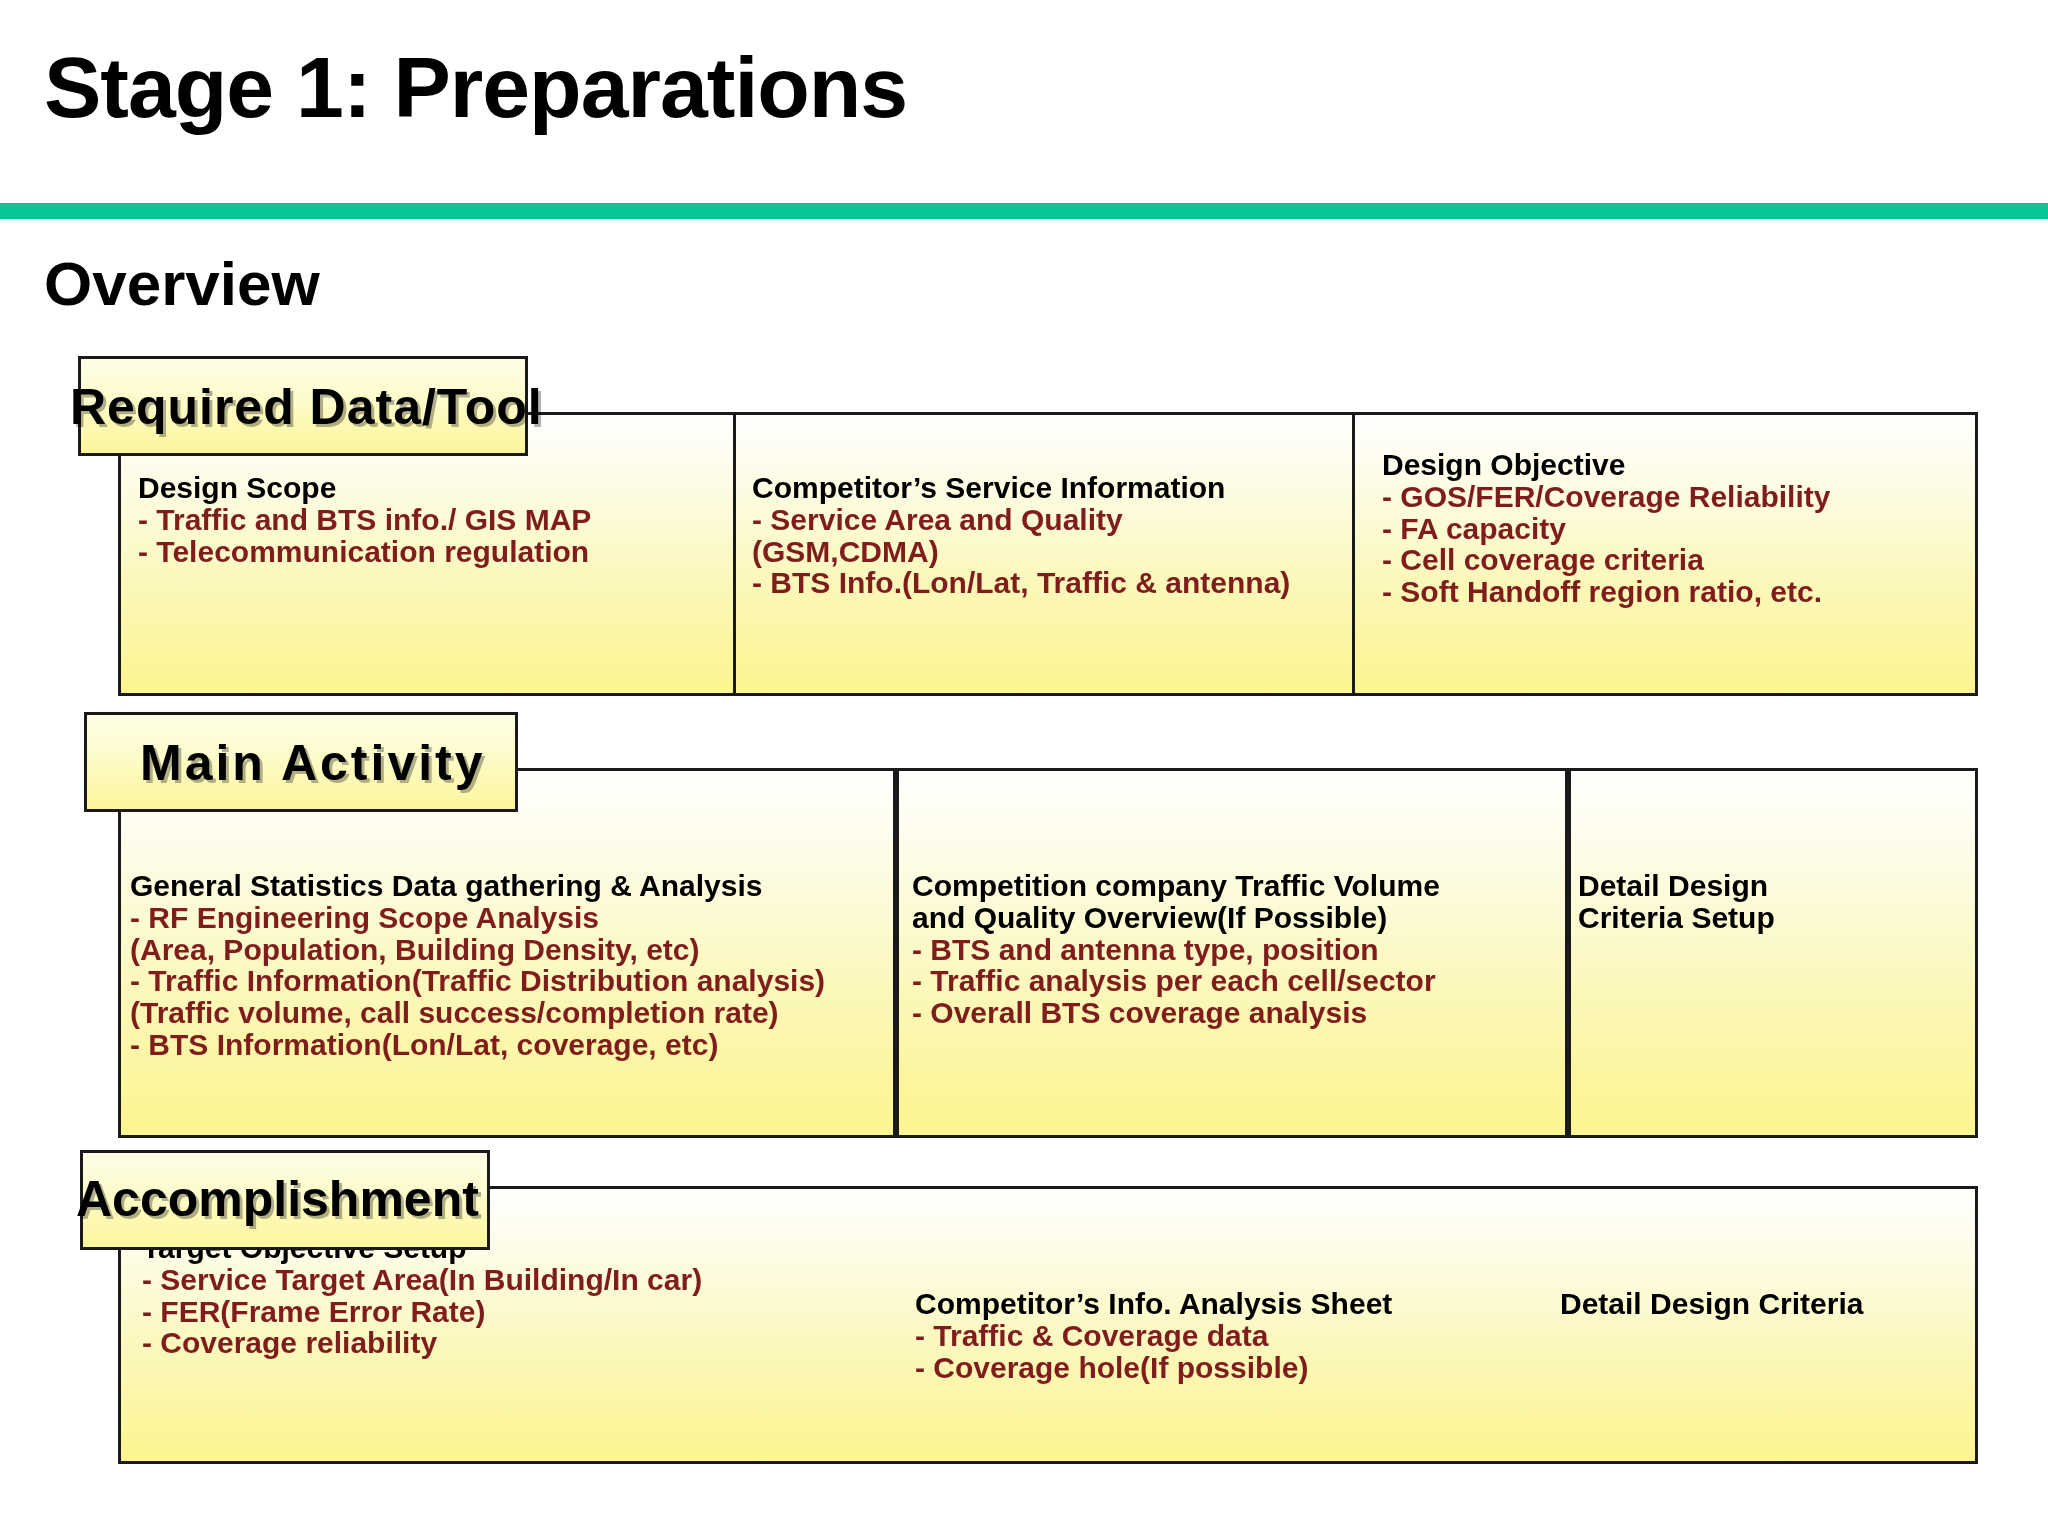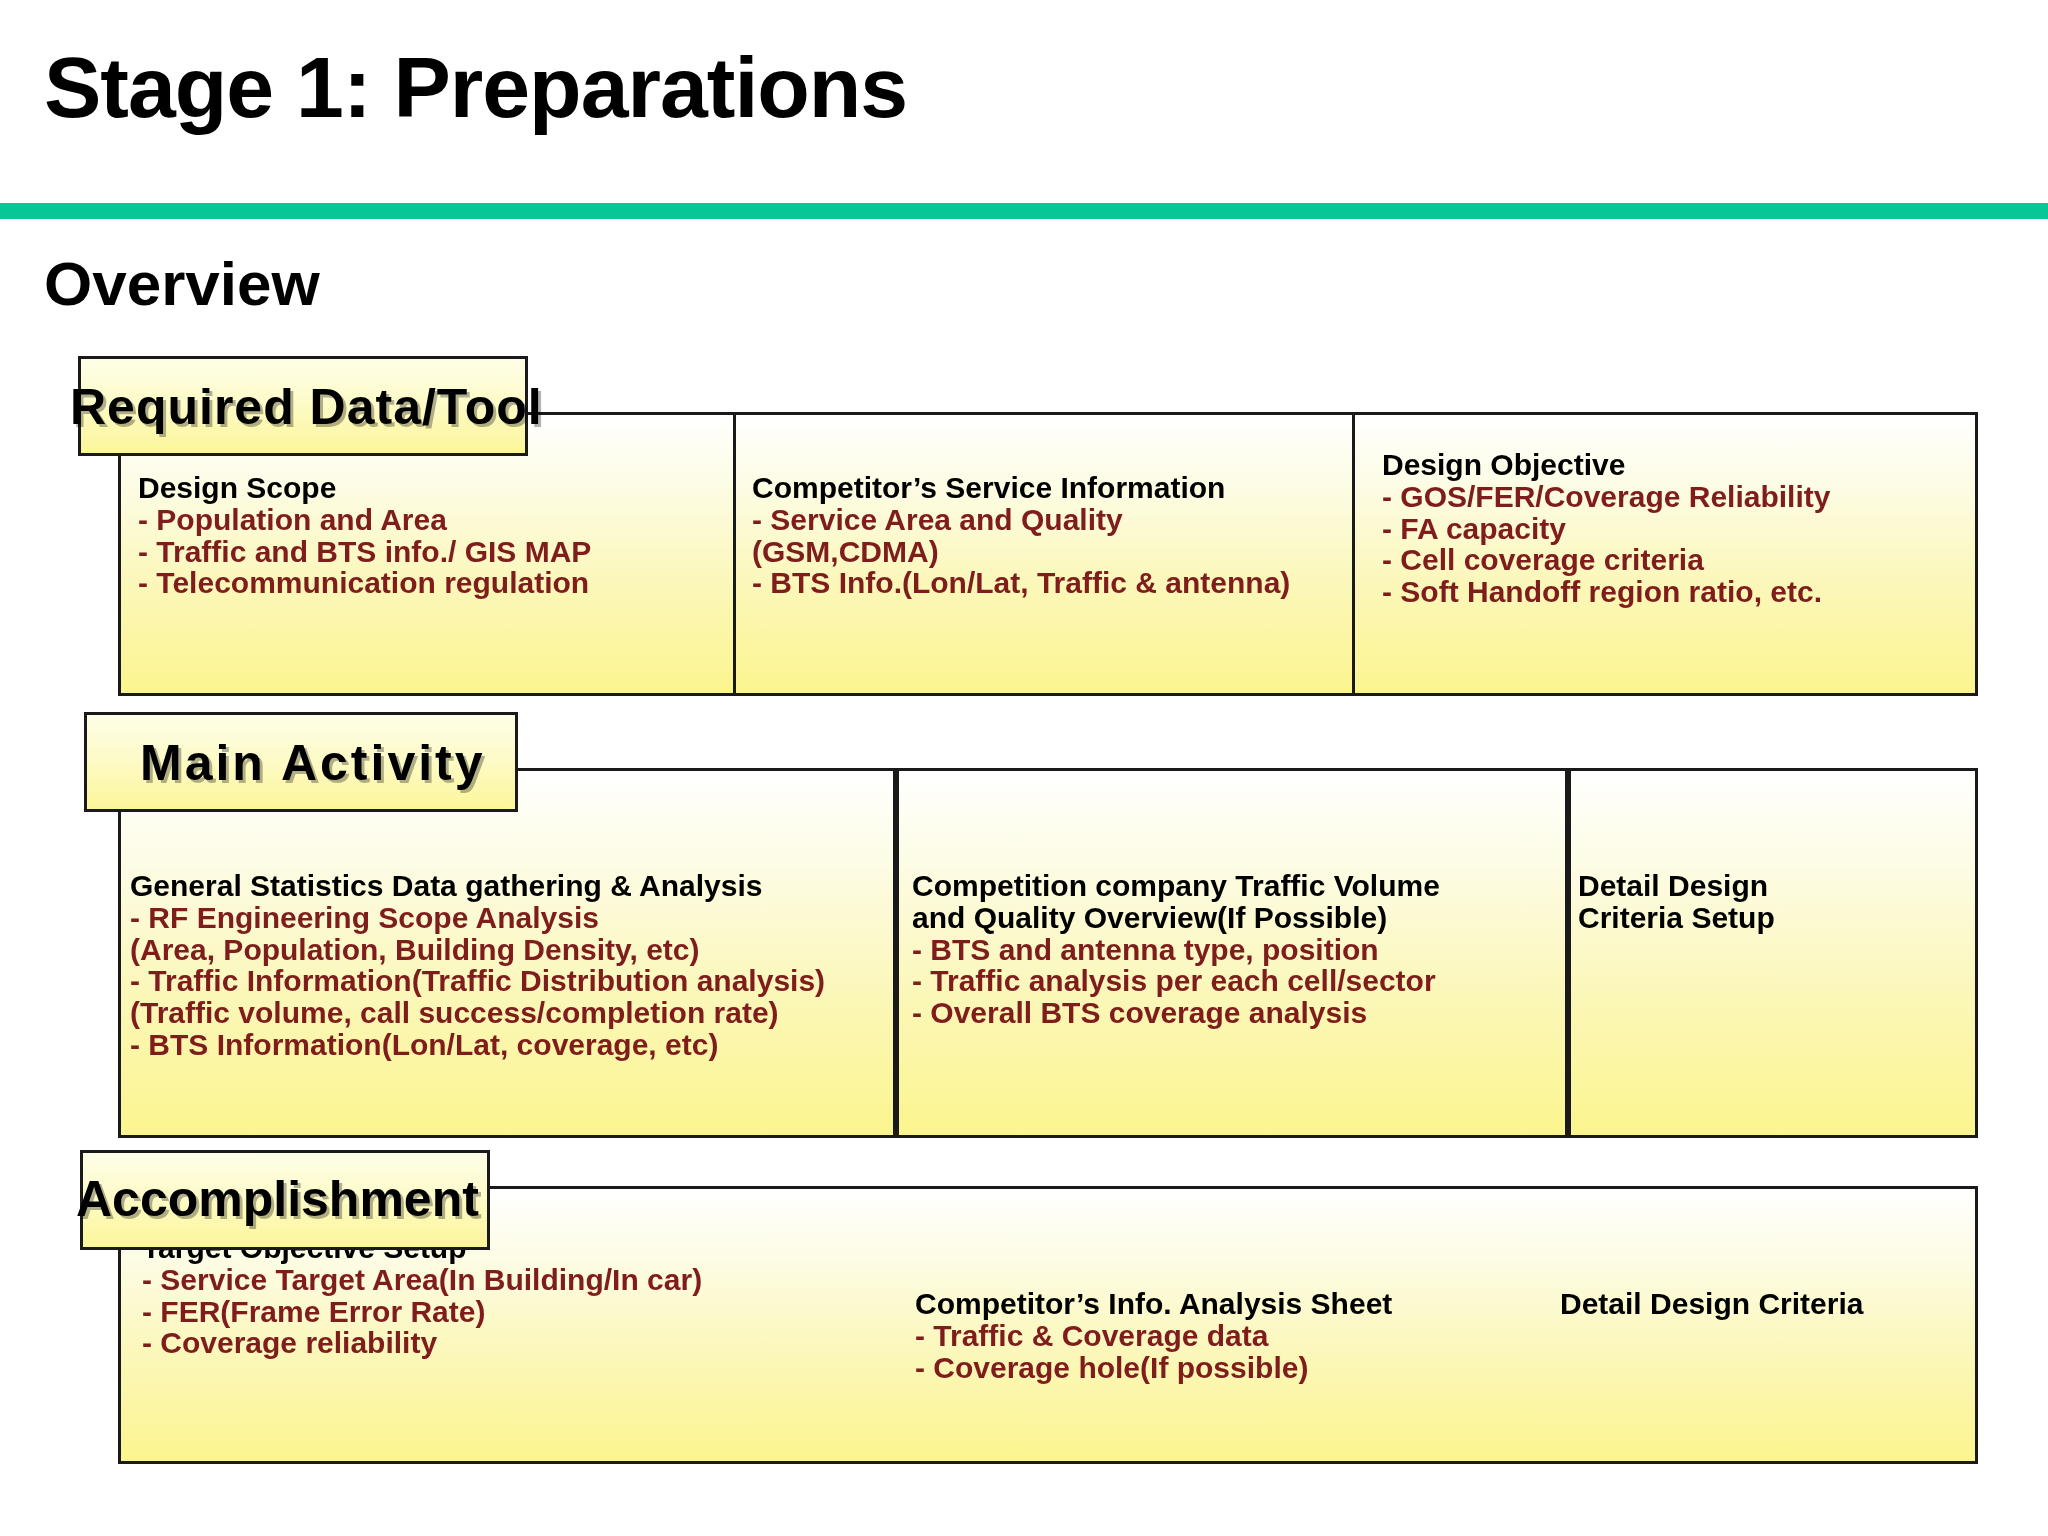--- a/index.html
+++ b/index.html
@@ -112,21 +112,20 @@
 
 <div class="panel" style="left:118px; top:412px; width:1860px; height:284px;"></div>
 <div class="vdiv" style="left:733px; top:412px; height:284px;"></div>
 <div class="vdiv" style="left:1352px; top:412px; height:284px;"></div>
 
 <div class="section-tab" style="left:78px; top:356px; width:450px; height:100px;"></div>
 <div class="section-tab-text" style="left:70px; top:378px; font-size:50px; letter-spacing:1px;">Required Data/Tool</div>
 
 <div class="col" style="left:138px; top:472px; width:580px;">
   <div class="col-head">Design Scope</div>
-  <div class="col-line">- Population and Area</div>
   <div class="col-line">- Traffic and BTS info./ GIS MAP</div>
   <div class="col-line">- Telecommunication regulation</div>
 </div>
 
 <div class="col" style="left:752px; top:472px; width:590px;">
   <div class="col-head">Competitor’s Service Information</div>
   <div class="col-line"> - Service Area and Quality</div>
   <div class="col-line">    (GSM,CDMA)</div>
   <div class="col-line"> - BTS Info.(Lon/Lat, Traffic &amp; antenna)</div>
 </div>

